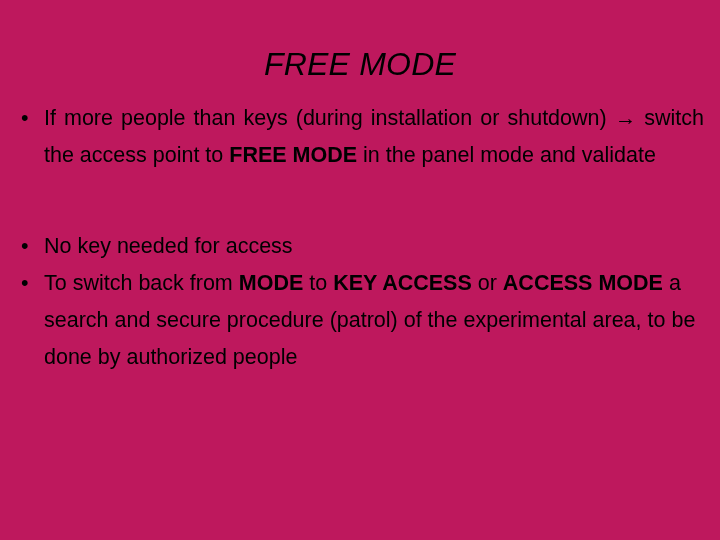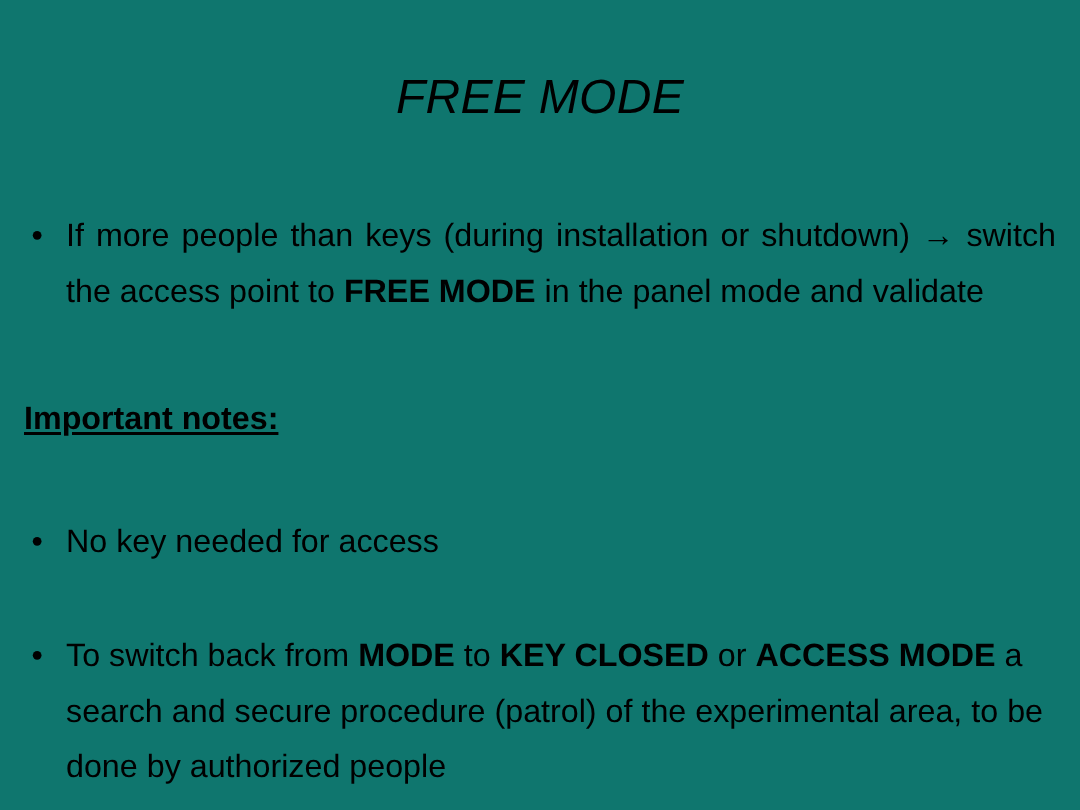--- a/index.html
+++ b/index.html
@@ -12,21 +12,21 @@
     background: #ffffff;
     font-family: "Liberation Sans", sans-serif;
     color: #000000;
     overflow: hidden;
   }
 
   .slide {
     position: relative;
     width: 720px;
     height: 540px;
-    background: #0f766e;
+    background: #be185d;
     box-sizing: border-box;
   }
 
   
   .slide-title {
     position: absolute;
     left: 0;
     top: 45px;
     width: 720px;
     text-align: center;
@@ -58,21 +58,20 @@
   .bullet-row .bullet-mark {
     position: absolute;
     left: 5px;
     top: 0;
     font-size: 21.5px;
     line-height: 37px;
   }
 
   .bullet-row .bullet-text {
     display: block;
-    margin-top: 39px;
   }
 
   
   .justify .bullet-text {
     text-align: justify;
     text-align-last: left;
   }
 
   
   .notes-heading {
@@ -99,30 +98,27 @@
 
   <div class="body-block">
 
     <div class="bullet-row justify">
       <span class="bullet-mark">•</span>
       <span class="bullet-text"><span>If more people than keys (during installation or shutdown) </span><span>→</span><span> switch the access point to </span><b>FREE MODE</b><span> in the panel mode and validate</span></span>
     </div>
 
     <div class="spacer-lg"></div>
 
-    <div>
-      <span class="notes-heading">Important notes:</span>
-    </div>
 
     <div class="spacer-sm"></div>
 
     <div class="bullet-row">
       <span class="bullet-mark">•</span>
       <span class="bullet-text">No key needed for access</span>
     </div>
 
     <div class="bullet-row">
       <span class="bullet-mark">•</span>
-      <span class="bullet-text"><span>To switch back from </span><b>MODE</b><span> to </span><b>KEY CLOSED</b><span> or </span><b>ACCESS MODE</b><span> a search and secure procedure (patrol) of the experimental area, to be done by authorized people</span></span>
+      <span class="bullet-text"><span>To switch back from </span><b>MODE</b><span> to </span><b>KEY ACCESS</b><span> or </span><b>ACCESS MODE</b><span> a search and secure procedure (patrol) of the experimental area, to be done by authorized people</span></span>
     </div>
 
   </div>
 </div>
 
 </body></html>

